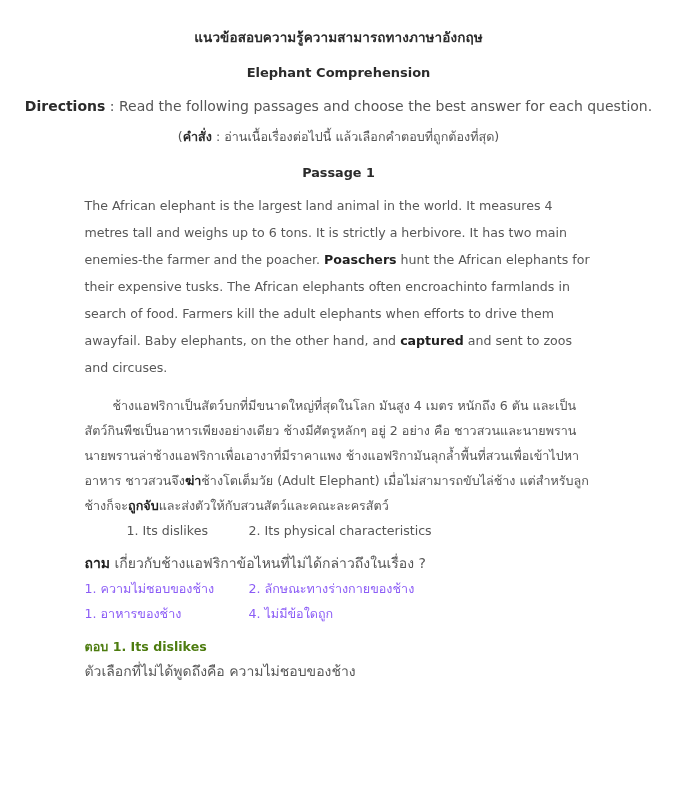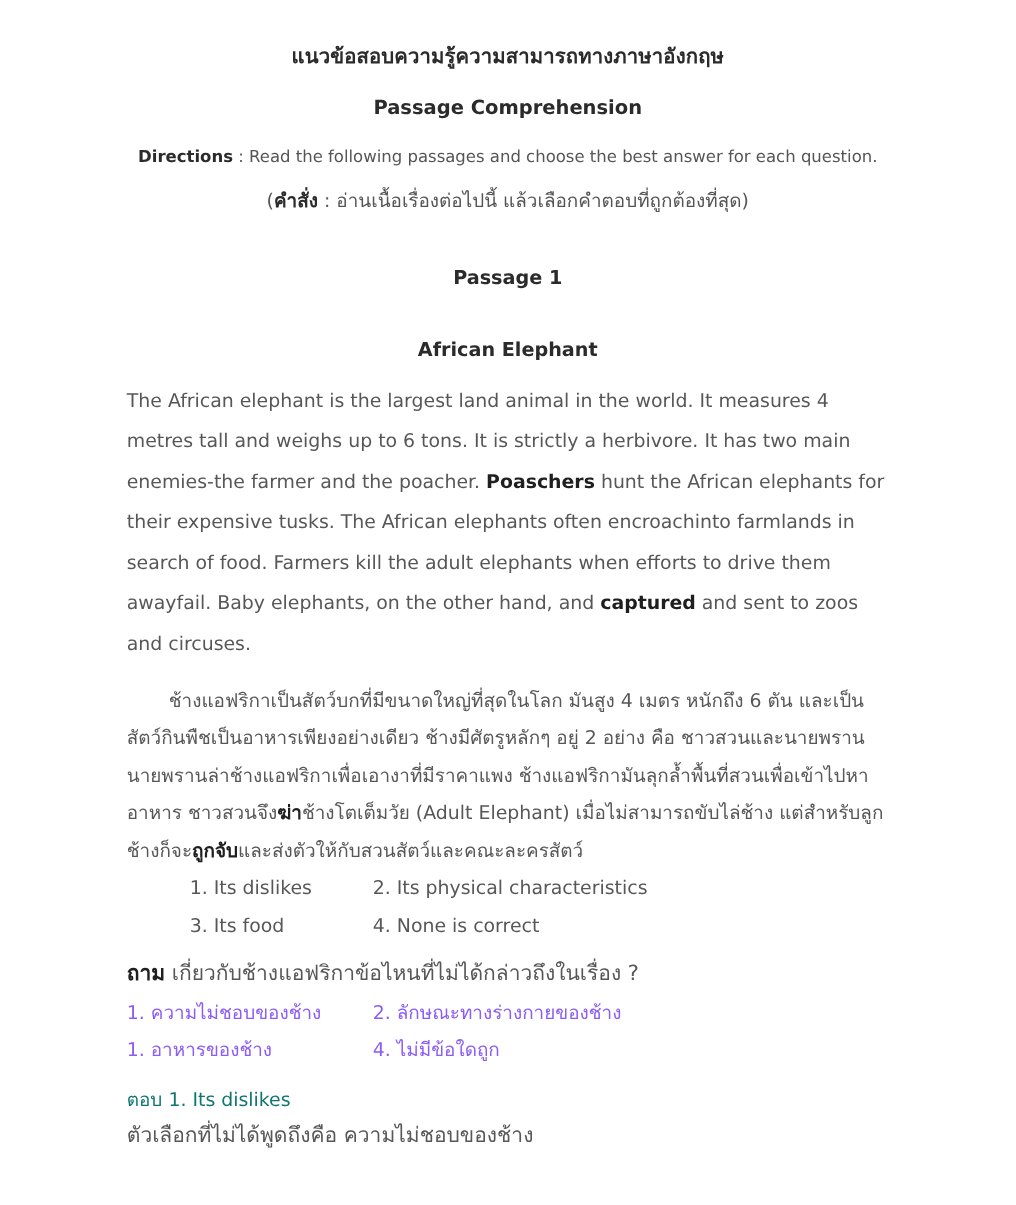--- a/index.html
+++ b/index.html
@@ -39,21 +39,21 @@
   }
   .title-sub {
     font-size: 13px;
     font-weight: bold;
     color: #2b2b2b;
     text-align: center;
     margin: 0;
     padding-top: 17px;
   }
   .directions {
-    font-size: 11px;
+    font-size: 14px;
     text-align: center;
     margin: 0;
     padding-top: 18px;
     color: #555;
   }
   .directions .bold {
     font-weight: bold;
     color: #2b2b2b;
   }
   .directions-thai {
@@ -65,21 +65,21 @@
   }
   .directions-thai .bold {
     font-weight: bold;
     color: #2b2b2b;
   }
   .passage-label {
     font-size: 12.8px;
     font-weight: bold;
     color: #2b2b2b;
     text-align: center;
-    margin: 16px;
+    margin: 0;
     padding-top: 18px;
   }
   .passage-title {
     font-size: 12.8px;
     font-weight: bold;
     color: #2b2b2b;
     text-align: center;
     margin: 0;
     padding-top: 17px;
   }
@@ -156,64 +156,62 @@
     line-height: 25px;
     color: #8b5cf6;
     margin: 0;
   }
   .thai-choices .ch { display: inline-block; }
   .tch-a { width: 164px; }
 
   .answer {
     font-size: 12.6px;
     line-height: 25px;
-    font-weight: normal;
-    color: #0f766e;
+    font-weight: bold;
+    color: #4d7c0f;
     margin: 0;
     padding-top: 8px;
   }
   .explain {
     font-size: 14px;
     line-height: 25px;
     color: #575757;
     margin: 0;
   }
   .gap {
     height: 15px;
   }
 </style>
 </head>
 <body>
 
 <div class="page">
 
   <h1 class="title-main">แนวข้อสอบความรู้ความสามารถทางภาษาอังกฤษ</h1>
 
-  <h2 class="title-sub">Passage Comprehension</h2>
+  <h2 class="title-sub">Elephant Comprehension</h2>
 
   <p class="directions"><span class="bold">Directions</span><span> : </span><span>Read the following passages and choose the best answer for each   question.</span></p>
 
   <p class="directions-thai"><span>(</span><span class="bold">คำสั่ง</span><span> : อ่านเนื้อเรื่องต่อไปนี้ แล้วเลือกคำตอบที่ถูกต้องที่สุด)</span></p>
 
   <h3 class="passage-label">Passage 1</h3>
 
-  <h3 class="passage-title">African Elephant</h3>
 
   <div class="body-block">
     <p class="para-en"><span>The African elephant is the largest land animal in the world. It measures 4 metres tall and weighs up to 6 tons. It is strictly a herbivore. It has two main enemies-the farmer and the poacher. </span><span class="bold">Poaschers</span><span> hunt the African elephants for their expensive tusks. The African elephants often encroachinto farmlands in search of food. Farmers kill the adult elephants when efforts to drive them awayfail. Baby elephants, on the other hand, and </span><span class="bold">captured</span><span> and sent to zoos and circuses.</span></p>
 
     <p class="para-th"><span>ช้างแอฟริกาเป็นสัตว์บกที่มีขนาดใหญ่ที่สุดในโลก มันสูง 4 เมตร หนักถึง 6 ตัน และเป็นสัตว์กินพืชเป็นอาหารเพียงอย่างเดียว ช้างมีศัตรูหลักๆ อยู่ 2 อย่าง คือ ชาวสวนและนายพราน นายพรานล่าช้างแอฟริกาเพื่อเอางาที่มีราคาแพง ช้างแอฟริกามันลุกล้ำพื้นที่สวนเพื่อเข้าไปหาอาหาร ชาวสวนจึง</span><span class="bold">ฆ่า</span><span>ช้างโตเต็มวัย (Adult Elephant) เมื่อไม่สามารถขับไล่ช้าง แต่สำหรับลูกช้างก็จะ</span><span class="bold">ถูกจับ</span><span>และส่งตัวให้กับสวนสัตว์และคณะละครสัตว์</span></p>
   </div>
 
   <div class="qblock">
 
 
     <p class="choices-row"><span class="ch choice-a">1. Its dislikes</span><span class="ch choice-b">2. Its physical characteristics</span></p>
 
-    <p class="choices-row"><span class="ch choice-a">3. Its food</span><span class="ch choice-b">4. None is correct</span></p>
 
     <p class="thai-q"><span class="bold">ถาม</span><span> เกี่ยวกับช้างแอฟริกาข้อไหนที่ไม่ได้กล่าวถึงในเรื่อง ?</span></p>
 
     <p class="thai-choices"><span class="ch tch-a">1. ความไม่ชอบของช้าง</span><span class="ch">2. ลักษณะทางร่างกายของช้าง</span></p>
 
     <p class="thai-choices"><span class="ch tch-a">1. อาหารของช้าง</span><span class="ch">4. ไม่มีข้อใดถูก</span></p>
 
     <p class="answer"><span>ตอบ</span><span> 1. Its dislikes</span></p>
 
     <p class="explain">ตัวเลือกที่ไม่ได้พูดถึงคือ ความไม่ชอบของช้าง</p>

